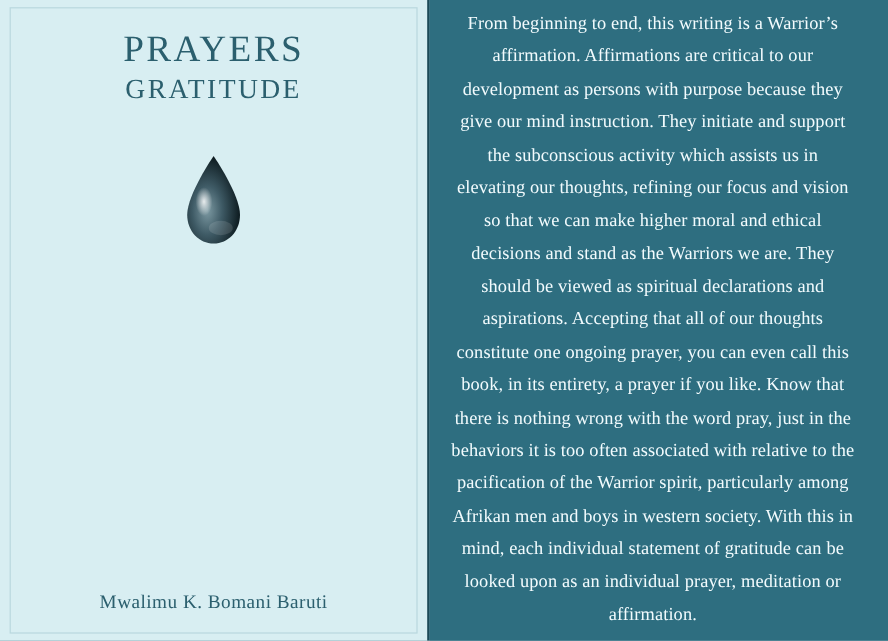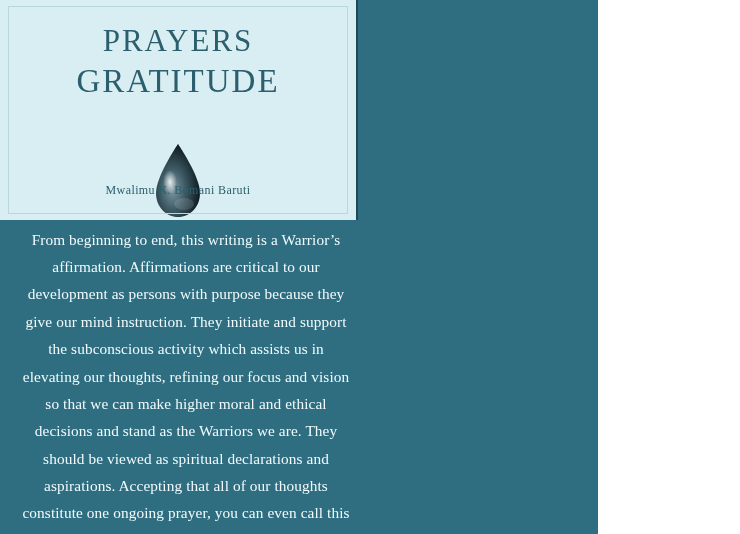--- a/index.html
+++ b/index.html
@@ -8,24 +8,24 @@
     background: #ffffff;
   }
   body {
     width: 740px;
     height: 534px;
     overflow: hidden;
     font-family: "Liberation Serif", serif;
   }
   .spread {
     position: relative;
-    width: 598px;
+    width: 740px;
     height: 534px;
     display: flex;
-    flex-direction: column;
+    flex-direction: row;
     background: #2e6e80;
   }
 
   
   .cover {
     position: relative;
     width: 358px;
     height: 534px;
     background: #d8eef2;
     box-sizing: border-box;
@@ -55,21 +55,21 @@
     font-variant: small-caps;
     text-transform: uppercase;
     line-height: 1.2;
   }
   .title-line-2 {
     font-size: 25px;
     line-height: 1.9;
     font-style: normal;
   }
   .title-line-3 {
-    font-size: 33px;
+    font-size: 23px;
     letter-spacing: 2px;
     text-transform: uppercase;
     line-height: 1.35;
   }
 
   .drop-wrap {
     margin-top: 38px;
     width: 100%;
     display: flex;
     justify-content: center;
@@ -79,21 +79,21 @@
     height: 78px;
   }
 
   .author {
     position: absolute;
     bottom: 22px;
     left: 0;
     right: 0;
     text-align: center;
     color: #2b5f6e;
-    font-size: 12px;
+    font-size: 16px;
     letter-spacing: 0.4px;
   }
 
   
   .backcover {
     position: relative;
     width: 382px;
     height: 534px;
     background: #2e6e80;
     box-sizing: border-box;

